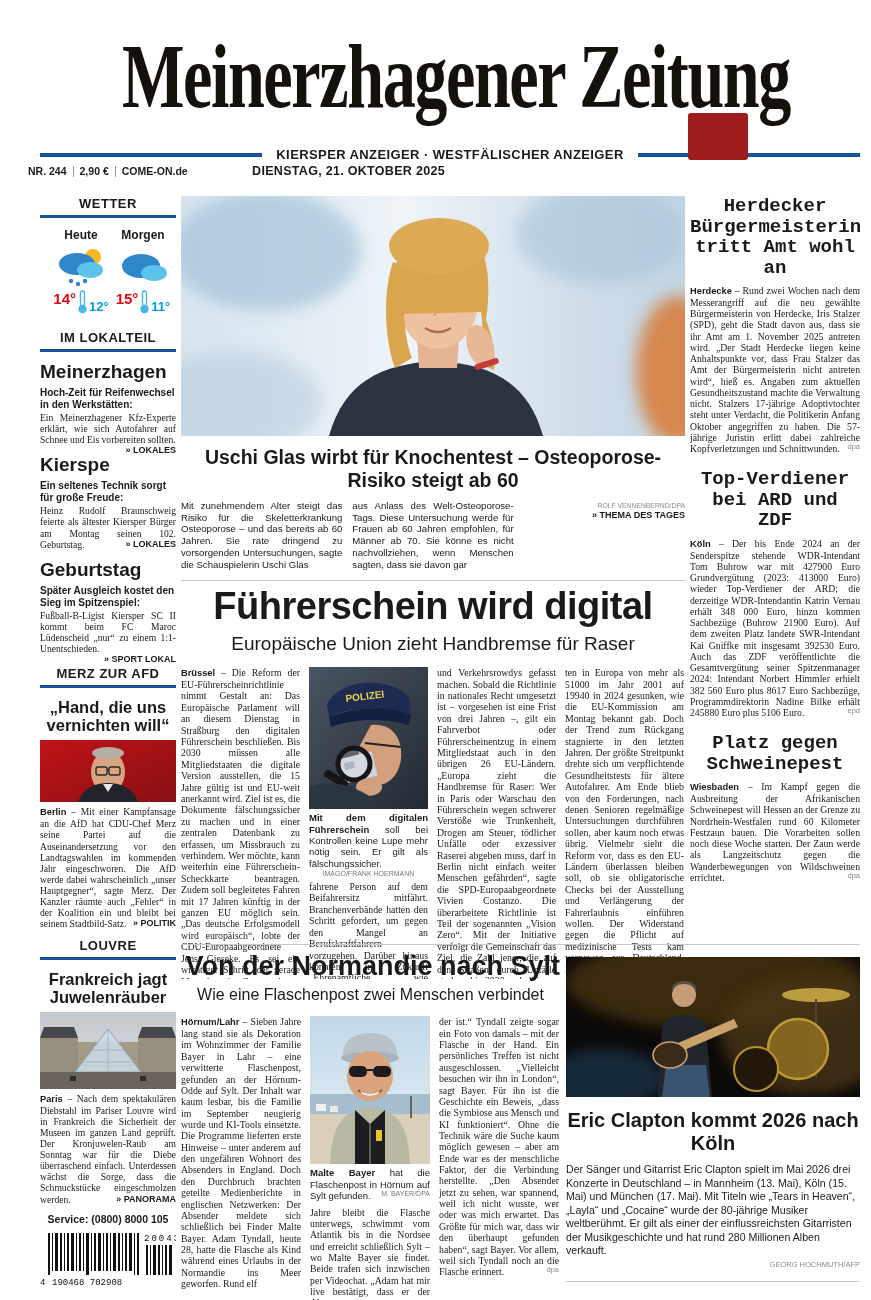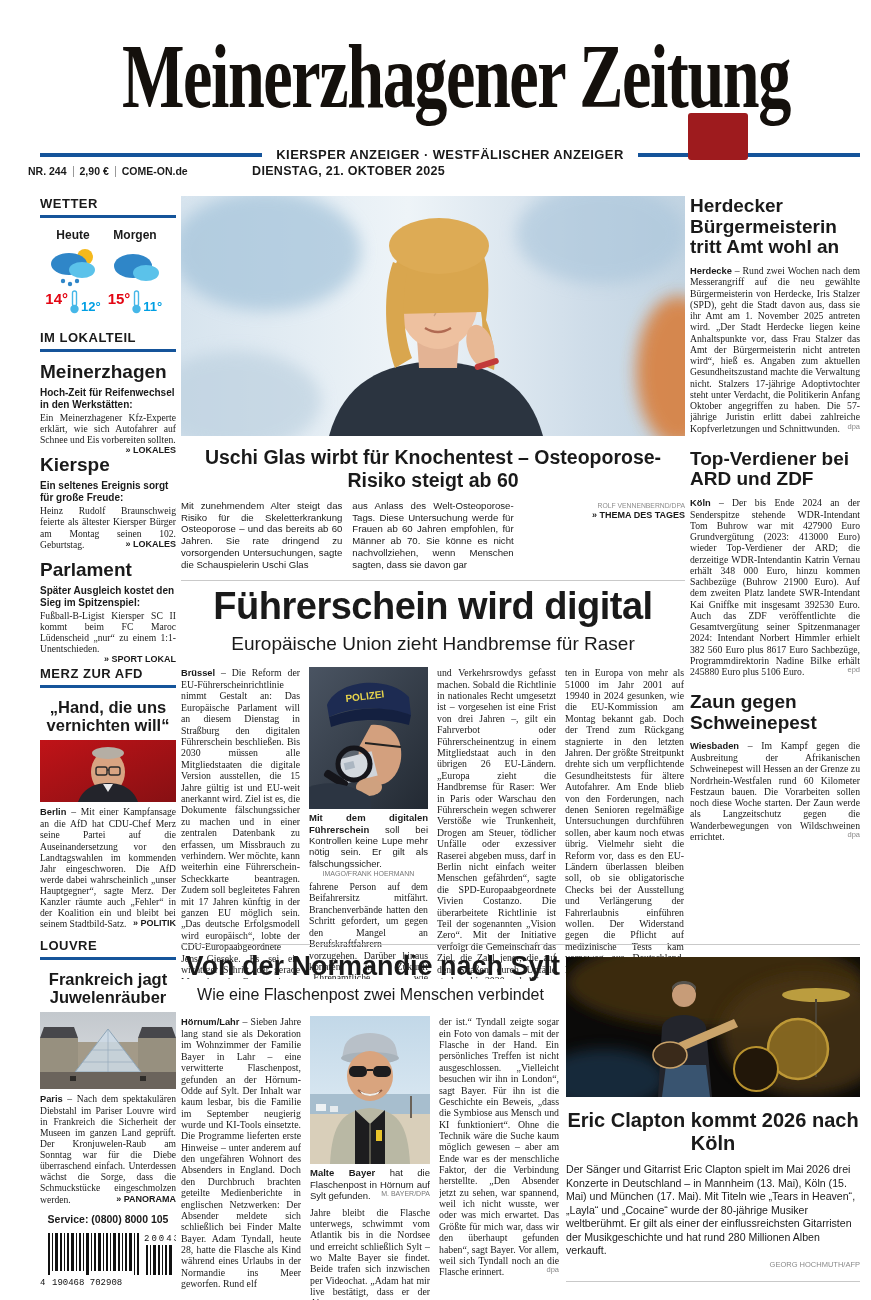--- a/index.html
+++ b/index.html
@@ -14,36 +14,36 @@
   .mast-sub-row { position:absolute; top:147px; left:40px; width:820px; display:flex; align-items:center; gap:14px; }
   .mast-rule { flex:1; height:4px; background:#15549a; }
   .mast-sub { font-family:"Liberation Sans", sans-serif; font-weight:bold; font-size:13px; letter-spacing:.4px; white-space:nowrap; }
   .mast-info-left { position:absolute; top:165px; left:28px; font-family:"Liberation Sans", sans-serif; font-weight:bold; font-size:10.5px; display:flex; align-items:center; }
   .mast-info-left .sep { display:inline-block; width:1px; height:11px; background:#999; margin:0 6px; }
   .mast-date { position:absolute; top:164px; left:0; width:697px; text-align:center; font-family:"Liberation Sans", sans-serif; font-weight:bold; font-size:12.5px; letter-spacing:.3px; }
   .red-badge { position:absolute; top:113px; left:688px; width:60px; height:47px; background:#9e1b1e; border-radius:3px; }
 
   
   .sec-head { font-family:"Liberation Sans", sans-serif; font-weight:bold; font-size:13px; letter-spacing:.5px;
-    border-bottom:3px solid #15549a; padding-bottom:4px; margin-bottom:10px; }
+    text-align:center; border-bottom:3px solid #15549a; padding-bottom:4px; margin-bottom:10px; }
 
   
   .body-text { font-family:"Liberation Serif", serif; font-size:9.8px; line-height:1.16; text-align:justify; hyphens:auto; }
   .dateline { font-family:"Liberation Sans", sans-serif; font-weight:bold; font-size:9.3px; }
   .kicker { font-family:"Liberation Sans", sans-serif; font-weight:bold; font-size:9px; float:right; margin-left:6px; }
   .credit { font-family:"Liberation Sans", sans-serif; font-size:7.5px; color:#8a8a8a; float:right; margin-left:6px; }
   .lead-in { font-family:"Liberation Sans", sans-serif; font-weight:bold; font-size:10px; line-height:1.2; margin-bottom:1px; }
   .rail-title { font-family:"Liberation Sans", sans-serif; font-weight:bold; font-size:19px; line-height:1.05; margin:10px 0 5px; }
   .caption { font-family:"Liberation Sans", sans-serif; font-size:9.5px; line-height:1.2; text-align:justify; margin-top:3px; }
   .caption b { font-weight:bold; }
   .cap-credit { font-family:"Liberation Sans", sans-serif; font-size:7px; color:#777; float:right; margin-left:4px; }
 
   
   .left-rail { position:absolute; left:40px; top:196px; width:136px; }
-  .weather-row { display:flex; justify-content:flex-start; margin:2px 2px 0; }
+  .weather-row { display:flex; justify-content:flex-end; margin:2px 2px 0; }
   .weather-cell { width:62px; text-align:center; }
   .weather-label { font-family:"Liberation Sans", sans-serif; font-weight:bold; font-size:12px; margin-bottom:3px; }
   .temp-row { display:flex; align-items:flex-end; justify-content:center; gap:1px; margin-top:1px; }
   .temp-high { font-family:"Liberation Sans", sans-serif; font-weight:bold; font-size:15px; color:#e30613; align-self:flex-start; }
   .temp-low { font-family:"Liberation Sans", sans-serif; font-weight:bold; font-size:13px; color:#009fe3; }
   .weather-block { margin-bottom:16px; }
   .rail-sec { margin-bottom:8px; }
   .rail-sec .body-text { font-size:9.6px; }
   .mini-head { font-family:"Liberation Sans", sans-serif; font-weight:bold; font-size:16.5px; line-height:1.1; text-align:center; margin-bottom:6px; }
   .rail-photo { display:block; margin-bottom:4px; }
@@ -61,21 +61,21 @@
   .center-rule { height:1px; background:#c9c9c9; margin:10px 0 6px; }
   .lead-h1 { font-family:"Liberation Sans", sans-serif; font-weight:bold; font-size:38px; line-height:1.05; text-align:center; letter-spacing:-.5px; }
   .lead-sub { font-family:"Liberation Sans", sans-serif; font-size:19px; text-align:center; margin:6px 0 12px; }
   .lead-cols { display:flex; gap:9px; height:312px; overflow:hidden; }
   .lead-col { width:119px; overflow:hidden; }
   .lead-col .body-text { font-size:9.8px; line-height:1.165; }
 
   
   .right-rail { position:absolute; left:690px; top:196px; width:170px; height:752px; overflow:hidden; }
   .rr-article { margin-bottom:15px; }
-  .rr-headline { font-family:Liberation Sans, sans-serif; font-weight:bold; font-size:19px; line-height:1.08; text-align:left; margin-bottom:7px; }
+  .rr-headline { font-family:Liberation Mono, monospace; font-weight:bold; font-size:19px; line-height:1.08; text-align:center; margin-bottom:7px; }
   .rr-article .body-text { font-size:9.7px; }
 
   
   .page-rule { position:absolute; left:181px; top:944px; width:679px; height:1px; background:#c9c9c9; }
   .sylt-col-block { position:absolute; left:181px; top:952px; width:379px; }
   .sylt-h1 { font-family:"Liberation Sans", sans-serif; font-weight:bold; font-size:27px; line-height:1.05; text-align:right; }
   .sylt-sub { font-family:"Liberation Sans", sans-serif; font-size:16px; text-align:center; margin:6px 0 12px; }
   .sylt-cols { display:flex; gap:9px; height:292px; overflow:hidden; }
   .sylt-col { width:120px; overflow:hidden; }
   .clapton-block { position:absolute; left:566px; top:957px; width:294px; }
@@ -156,26 +156,26 @@
     <div class="sec-head">IM LOKALTEIL</div>
 
     <div class="rail-sec">
       <div class="rail-title" style="margin-top:2px">Meinerzhagen</div>
       <div class="lead-in">Hoch-Zeit für Reifenwechsel in den Werkstätten:</div>
       <p class="body-text"><span>Ein Meinerzhagener Kfz-Experte erklärt, wie sich Autofahrer auf Schnee und Eis vorbereiten sollten.</span><span class="kicker">» LOKALES</span></p>
     </div>
 
     <div class="rail-sec">
       <div class="rail-title">Kierspe</div>
-      <div class="lead-in">Ein seltenes Ereignis sorgt für große Freude:</div>
+      <div class="lead-in">Ein seltenes Technik sorgt für große Freude:</div>
       <p class="body-text"><span>Heinz Rudolf Braunschweig feierte als ältester Kiersper Bürger am Montag seinen 102. Geburtstag.</span><span class="kicker">» LOKALES</span></p>
     </div>
 
     <div class="rail-sec" style="margin-bottom:12px">
-      <div class="rail-title">Parlament</div>
+      <div class="rail-title">Geburtstag</div>
       <div class="lead-in">Später Ausgleich kostet den Sieg im Spitzenspiel:</div>
       <p class="body-text"><span>Fußball-B-Ligist Kiersper SC II kommt beim FC Maroc Lüdenscheid „nur“ zu einem 1:1-Unentschieden.</span><span class="kicker">» SPORT LOKAL</span></p>
     </div>
 
     <div class="rail-sec">
       <div class="sec-head">MERZ ZUR AFD</div>
       <div class="mini-head">„Hand, die uns vernichten will“</div>
       <svg class="rail-photo" width="136" height="62" viewBox="0 0 136 62">
         <defs>
             <linearGradient id="mz" x1="0" y1="0" x2="1" y2="1">
@@ -360,21 +360,21 @@
   <div class="right-rail">
     <div class="rr-article">
       <div class="rr-headline">Herdecker Bürgermeisterin tritt Amt wohl an</div>
       <p class="body-text"><span class="dateline">Herdecke</span><span> – Rund zwei Wochen nach dem Messerangriff auf die neu gewählte Bürgermeisterin von Herdecke, Iris Stalzer (SPD), geht die Stadt davon aus, dass sie ihr Amt am 1. November 2025 antreten wird. „Der Stadt Herdecke liegen keine Anhaltspunkte vor, dass Frau Stalzer das Amt der Bürgermeisterin nicht antreten wird“, hieß es. Angaben zum aktuellen Gesundheitszustand machte die Verwaltung nicht. Stalzers 17-jährige Adoptivtochter steht unter Verdacht, die Politikerin Anfang Oktober angegriffen zu haben. Die 57-jährige Juristin erlitt dabei zahlreiche Kopfverletzungen und Schnittwunden.</span><span class="credit">dpa</span></p>
     </div>
     <div class="rr-article">
       <div class="rr-headline">Top-Verdiener bei ARD und ZDF</div>
       <p class="body-text"><span class="dateline">Köln</span><span> – Der bis Ende 2024 an der Senderspitze stehende WDR-Intendant Tom Buhrow war mit 427900 Euro Grundvergütung (2023: 413000 Euro) wieder Top-Verdiener der ARD; die derzeitige WDR-Intendantin Katrin Vernau erhält 348 000 Euro, hinzu kommen Sachbezüge (Buhrow 21900 Euro). Auf dem zweiten Platz landete SWR-Intendant Kai Gniffke mit insgesamt 392530 Euro. Auch das ZDF veröffentlichte die Gesamtvergütung seiner Spitzenmanager 2024: Intendant Norbert Himmler erhielt 382 560 Euro plus 8617 Euro Sachbezüge, Programmdirektorin Nadine Bilke erhält 245880 Euro plus 5106 Euro.</span><span class="credit">epd</span></p>
     </div>
     <div class="rr-article">
-      <div class="rr-headline">Zaun gegen Schweinepest</div>
+      <div class="rr-headline">Platz gegen Schweinepest</div>
       <p class="body-text"><span class="dateline">Wiesbaden</span><span> – Im Kampf gegen die Ausbreitung der Afrikanischen Schweinepest will Hessen an der Grenze zu Nordrhein-Westfalen rund 60 Kilometer Festzaun bauen. Die Vorarbeiten sollen noch diese Woche starten. Der Zaun werde als Langzeitschutz gegen die Wanderbewegungen von Wildschweinen errichtet.</span><span class="credit">dpa</span></p>
     </div>
   </div>
 
   <div class="page-rule"></div>
 
   <div class="sylt-col-block">
     <div class="sylt-h1">Von der Normandie nach Sylt</div>
     <div class="sylt-sub">Wie eine Flaschenpost zwei Menschen verbindet</div>
     <div class="sylt-cols">

